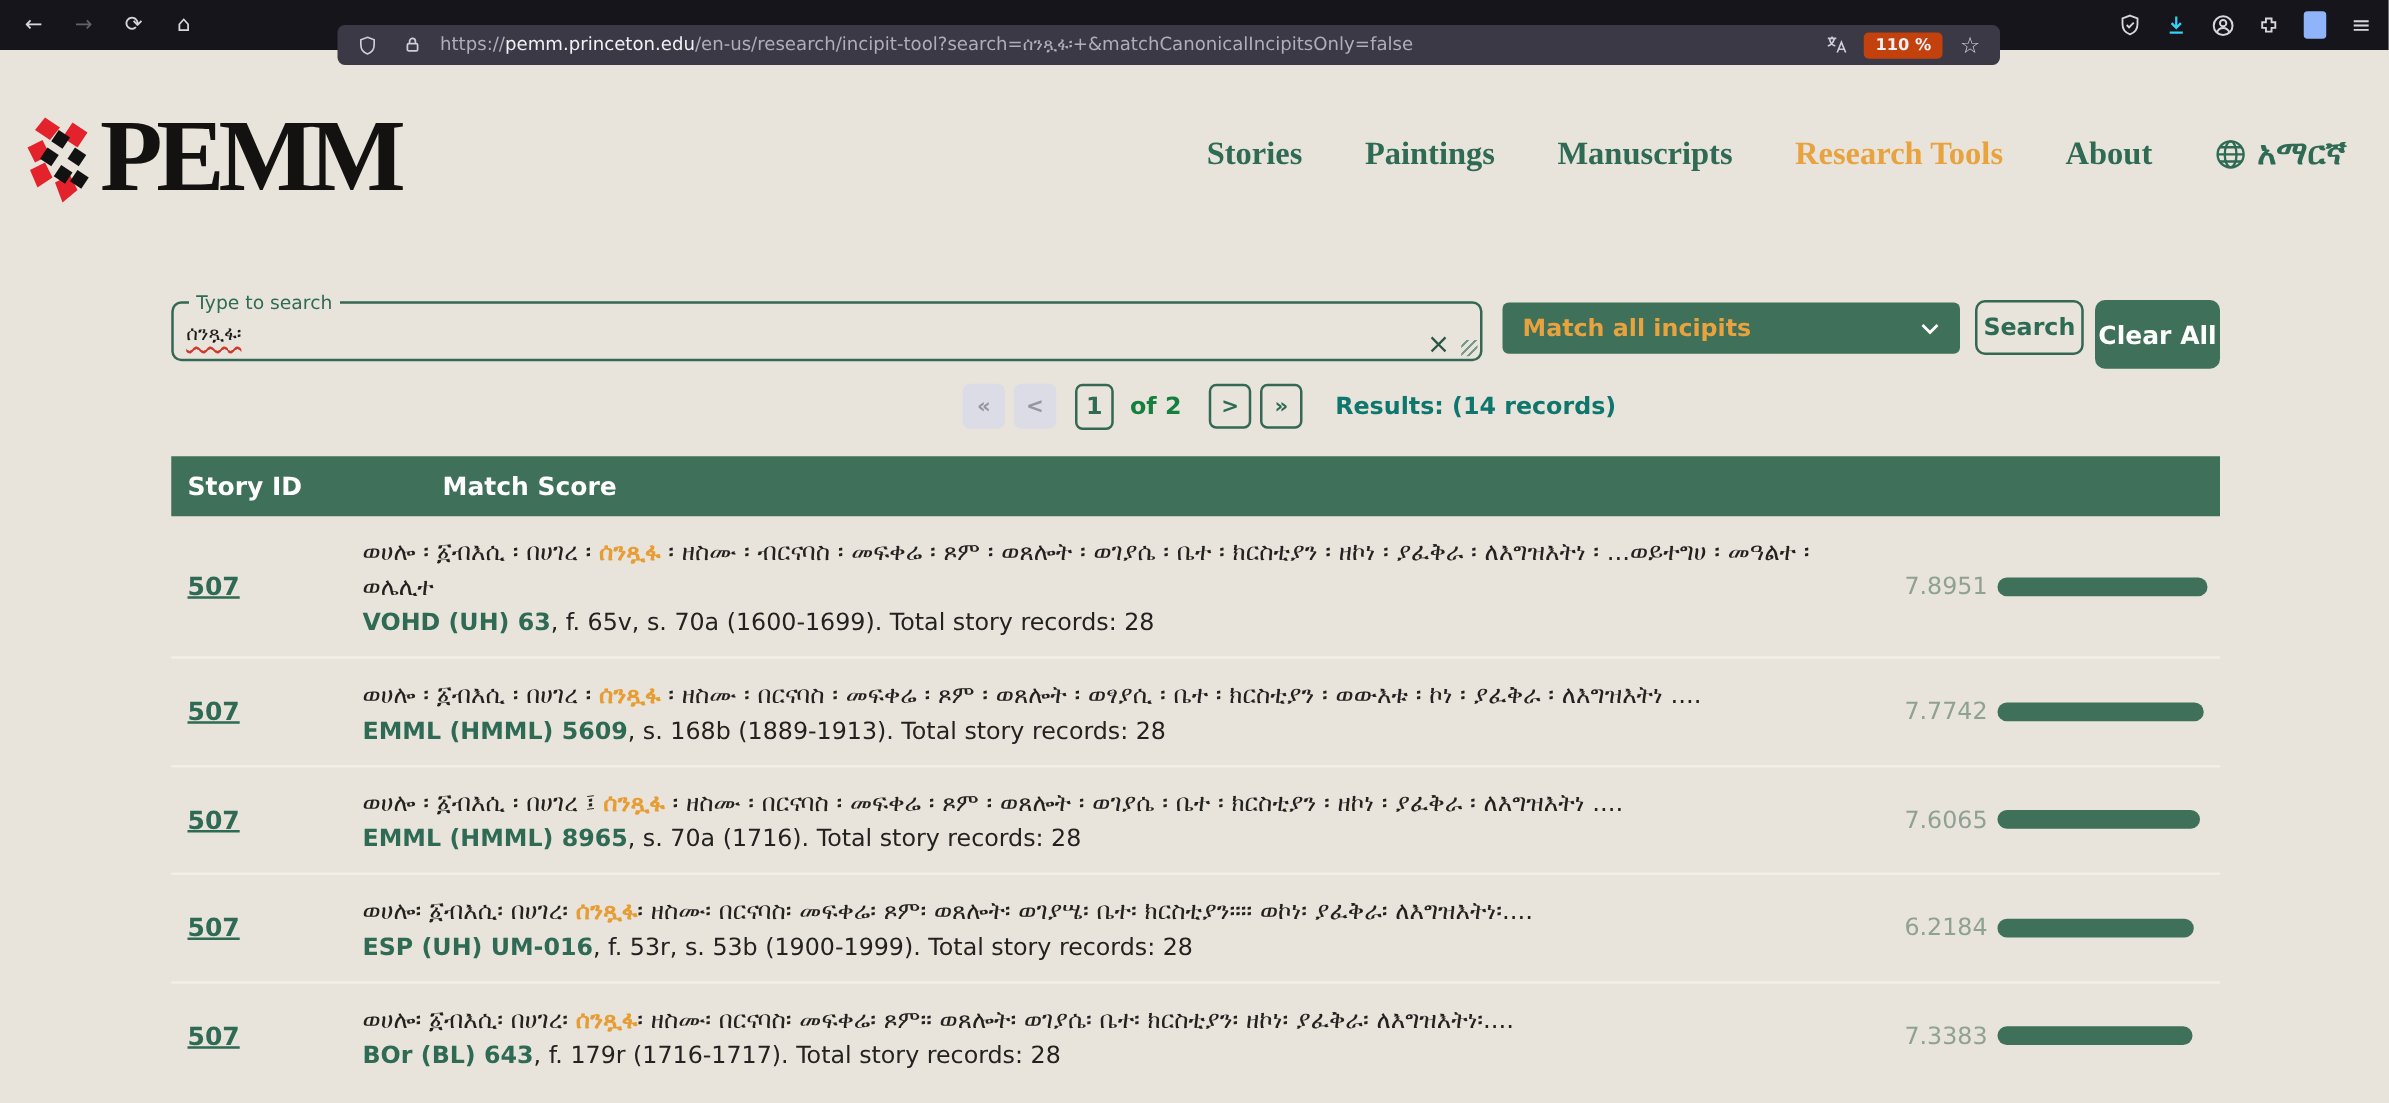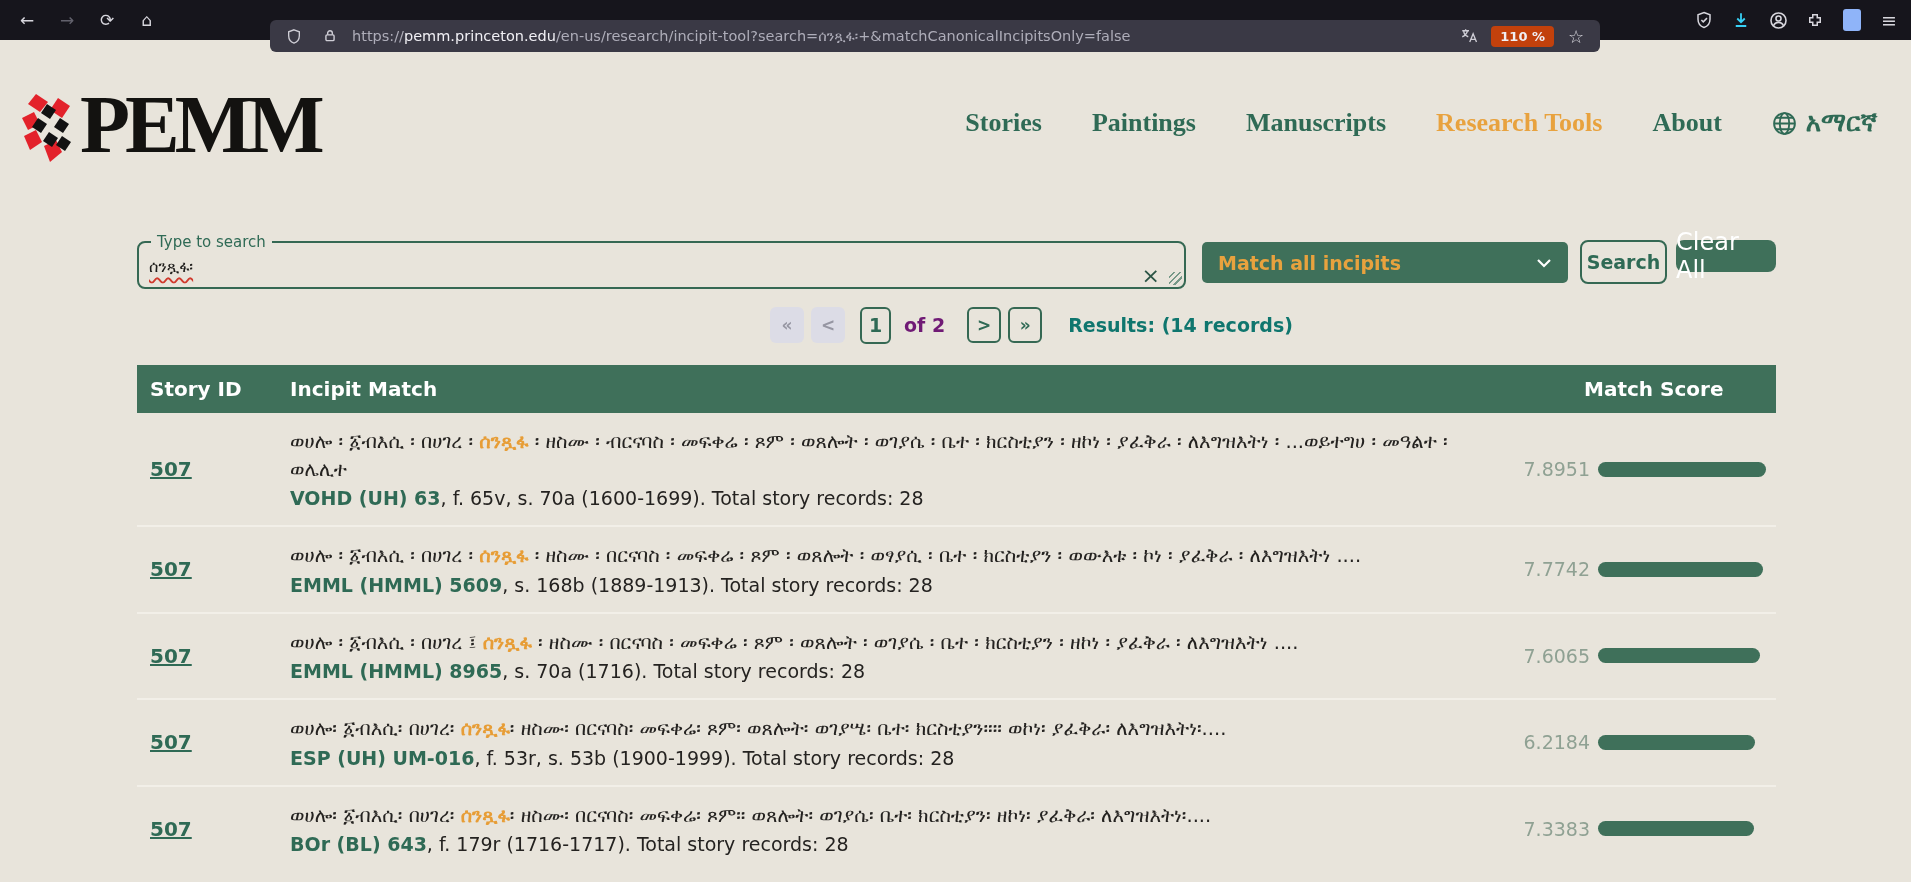--- a/index.html
+++ b/index.html
@@ -94,42 +94,42 @@
     display:flex; align-items:center; padding:0 16px; cursor:pointer;
   }
   .match-dropdown .dd-label { color:#e8a23e; font-weight:bold; font-size:19px; flex:1; }
   .btn-search {
     position:absolute; left:1580px; top:240px; width:87px; height:44px;
     border:2px solid #356853; border-radius:8px; background:transparent;
     color:#2f6a55; font-weight:bold; font-size:19px;
     display:flex; align-items:center; justify-content:center; cursor:pointer;
   }
   .btn-clear-all {
-    position:absolute; left:1676px; top:240px; width:100px; height:32px;
-    background:#3f705a; border-radius:8px; color:#ffffff; font-weight:normal; font-size:24px;
+    position:absolute; left:1676px; top:240px; width:100px; height:55px;
+    background:#3f705a; border-radius:8px; color:#ffffff; font-weight:bold; font-size:20px;
     display:flex; align-items:center; justify-content:center; cursor:pointer;
   }
 
   
   .pagination {
     position:absolute; left:770px; top:306px; height:38px;
     display:flex; align-items:center;
   }
   .pg-btn {
     width:34px; height:36px; border-radius:6px; font-size:17px; font-weight:bold;
     display:flex; align-items:center; justify-content:center; cursor:pointer;
   }
   .pg-btn.disabled { background:#dcdce6; color:#9696a2; margin-right:7px; cursor:default; }
   .pg-btn.enabled { border:2px solid #356853; color:#2f6a55; background:transparent; }
   .pg-page {
     width:31px; height:37px; border:2px solid #356853; border-radius:6px;
     color:#2f6a55; font-weight:bold; font-size:19px; margin:0 0 0 8px;
     display:flex; align-items:center; justify-content:center;
   }
-  .pg-of { margin:0 22px 0 13px; color:#701a75; font-weight:bold; font-size:19px; }
+  .pg-of { margin:0 22px 0 13px; color:#15803d; font-weight:bold; font-size:19px; }
   .pg-next { margin-right:7px; }
   .pg-results { margin-left:26px; color:#0f766e; font-weight:600; font-size:19px; }
 
   
   .results-table { position:absolute; left:137px; top:365px; width:1639px; }
   .thead {
     height:48px; background:#3f705a; color:#fff; font-weight:bold; font-size:20px;
     display:flex; align-items:center;
   }
   .col-id { width:153px; flex:none; padding-left:13px; }
@@ -280,21 +280,20 @@
   <div class="pg-page">1</div>
   <div class="pg-of">of 2</div>
   <div class="pg-btn enabled pg-next">&gt;</div>
   <div class="pg-btn enabled">»</div>
   <div class="pg-results">Results: (14 records)</div>
 </div>
 
 <div class="results-table">
   <div class="thead">
     <div class="col-id">Story ID</div>
-    <div class="col-incipit">Incipit Match</div>
     <div class="col-score">Match Score</div>
   </div>
   <div>
   <div class="trow">
     <div class="col-id">507</div>
     <div class="col-incipit">
       <div class="incipit-text"><span>ወሀሎ ፡ ፩ብእሲ ፡ በሀገረ ፡ </span><span class="hl">ሰንጿፋ</span><span> ፡ ዘስሙ ፡ ብርናባስ ፡ መፍቀሬ ፡ ጾም ፡ ወጸሎት ፡ ወገያሴ ፡ ቤተ ፡ ክርስቲያን ፡ ዘኮነ ፡ ያፈቅራ ፡ ለእግዝእትነ ፡ ...ወይተግሀ ፡ መዓልተ ፡ ወሌሊተ</span></div>
       <div class="citation"><span class="cit-link">VOHD (UH) 63</span><span>, f. 65v, s. 70a (1600-1699). Total story records: 28</span></div>
     </div>
     <div class="col-score">

